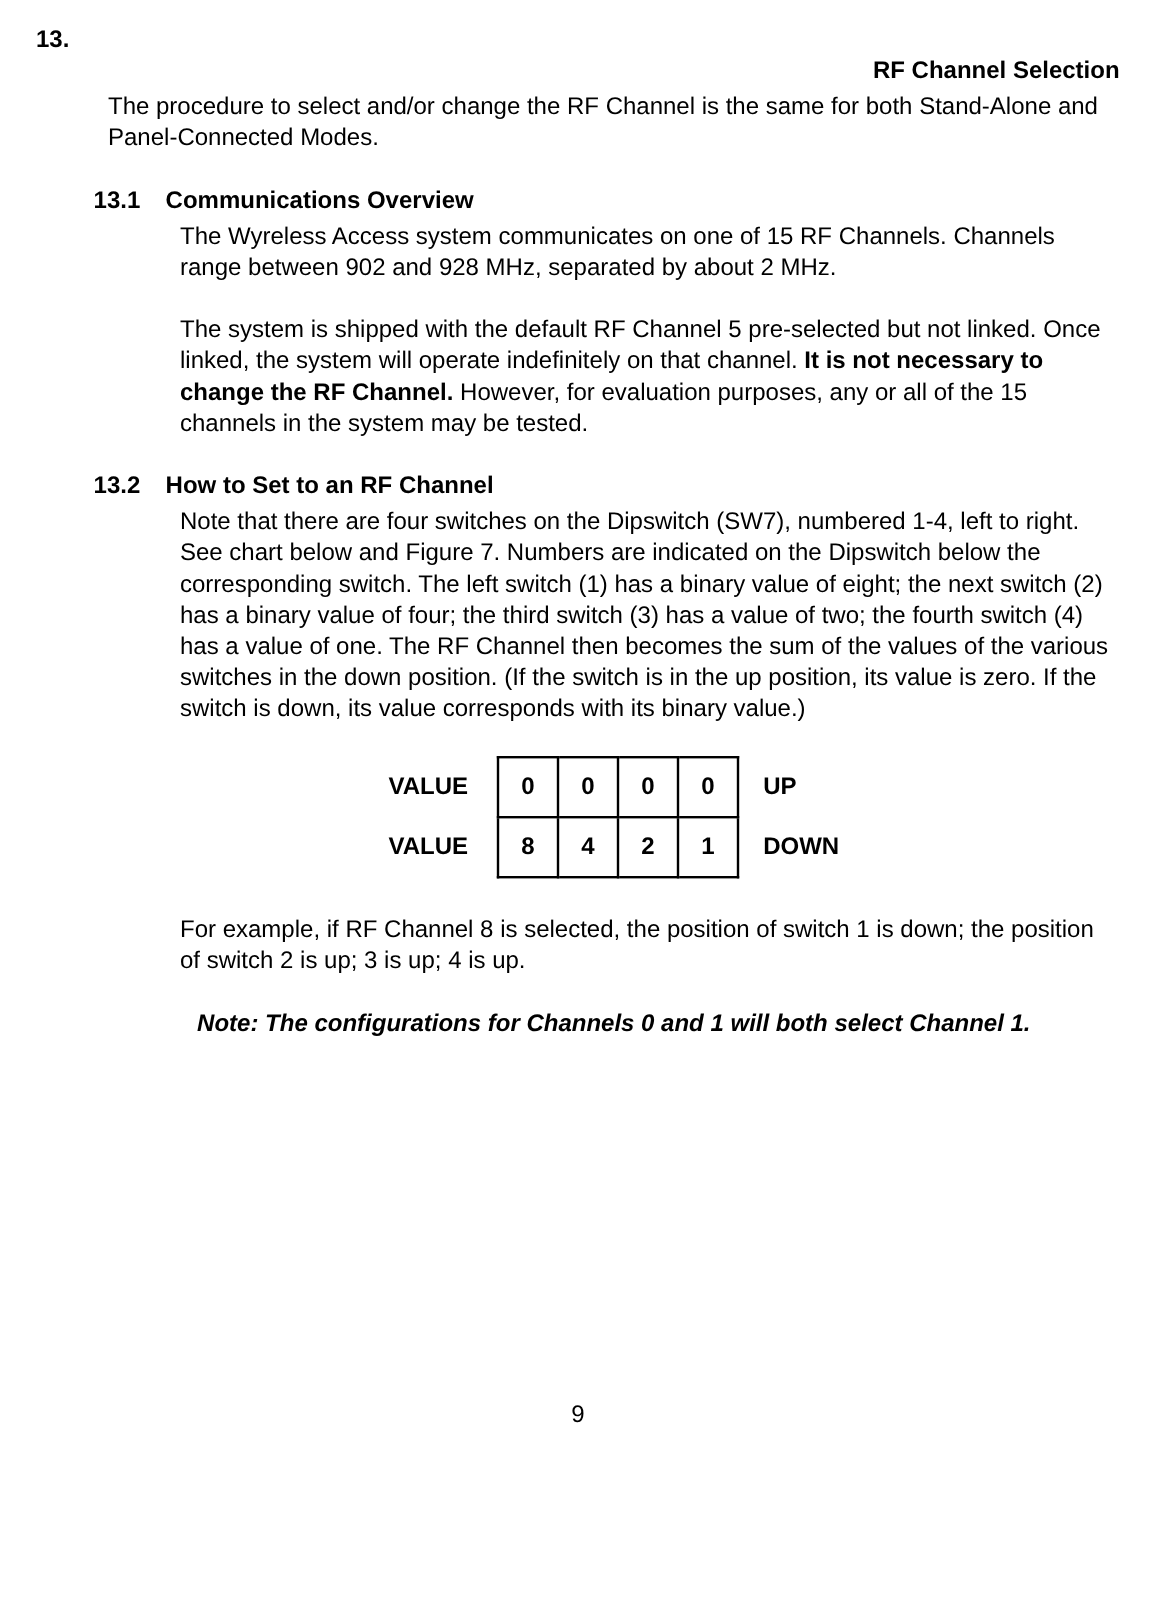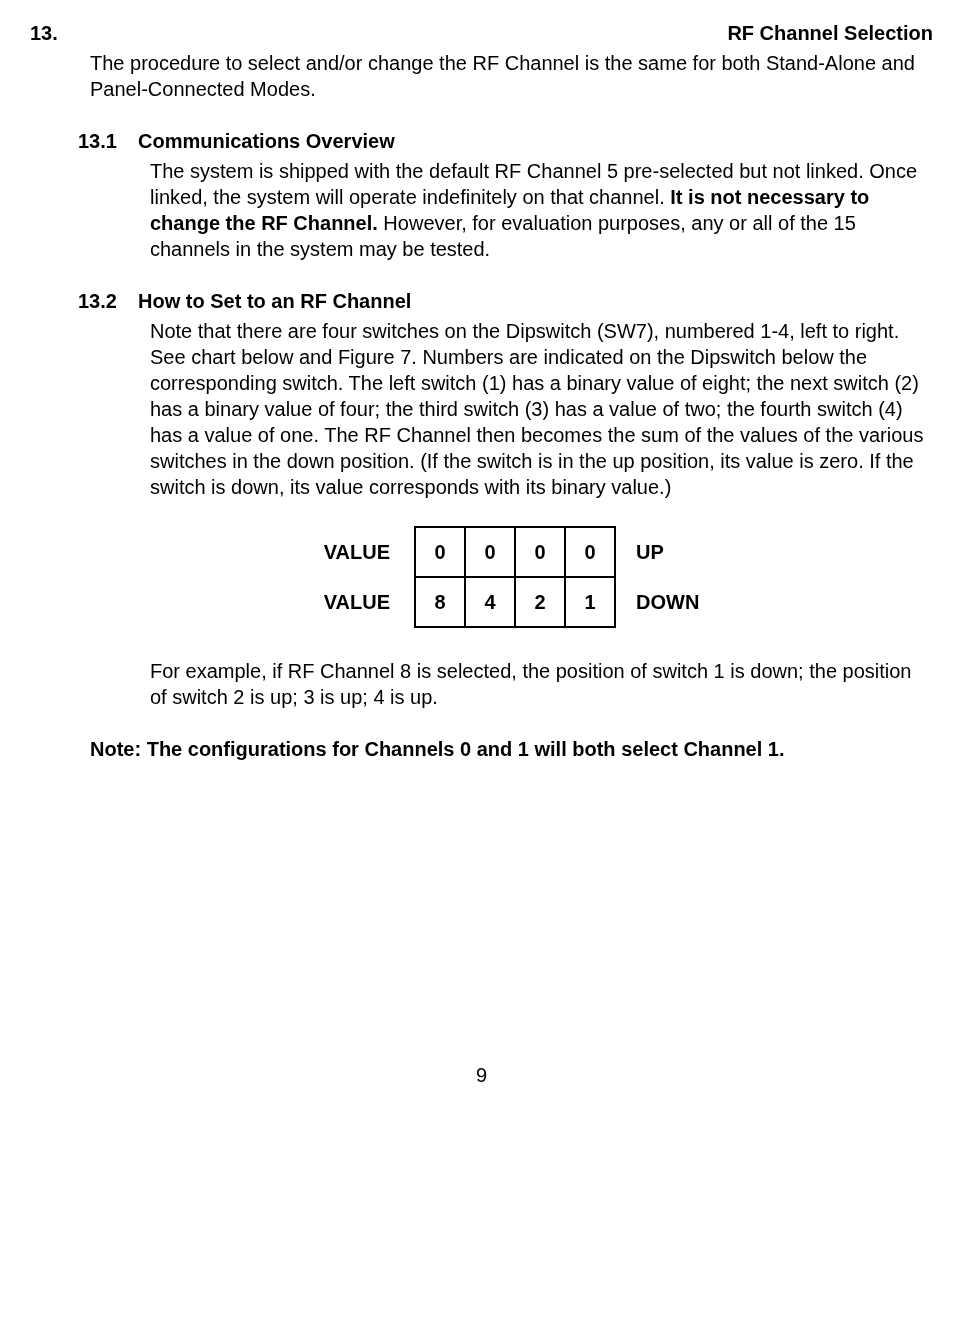--- a/index.html
+++ b/index.html
@@ -8,20 +8,21 @@
       line-height: 1.3;
       margin: 0;
       padding: 20px 40px 20px 30px;
       width: 973px;
       box-sizing: border-box;
       color: #000;
     }
     .section-row {
       display: flex;
       margin-bottom: 0;
+      flex-direction: column;
     }
     .section-number {
       font-weight: bold;
       width: 60px;
       flex-shrink: 0;
     }
     .section-content {
       flex: 1;
       text-align: right;
     }
@@ -87,21 +88,23 @@
     }
     .switch-table td.boxed {
       border: 2px solid #000;
     }
     .switch-table td.noborder {
       border: none;
     }
     .note {
       margin-left: 60px;
       font-weight: bold;
+      font-style: italic;
       margin-top: 0;
+      text-align: center;
     }
     .page-number {
       text-align: center;
       margin-top: 300px;
       font-size: 20px;
     }
   </style>
 </head>
 <body>
 
@@ -117,20 +120,21 @@
 </div>
 
 <div class="subsection-row">
   <div class="subsection-number">13.1</div>
   <div class="subsection-content">
     <span class="subsection-title">Communications Overview</span>
   </div>
 </div>
 
 <div class="body-text">
+  <div class="para">The Wyreless Access system communicates on one of 15 RF Channels. Channels range between 902 and 928 MHz, separated by about 2 MHz.</div>
   <div class="para">
     <span>The system is shipped with the default RF Channel 5 pre-selected but not linked.  Once linked, the system will operate indefinitely on that channel. </span><span class="bold">It is not necessary to change the RF Channel.</span><span>  However, for evaluation purposes, any or all of the 15 channels in the system may be tested.</span>
   </div>
 </div>
 
 <div class="subsection-row">
   <div class="subsection-number">13.2</div>
   <div class="subsection-content">
     <span class="subsection-title">How to Set to an RF Channel</span>
   </div>

